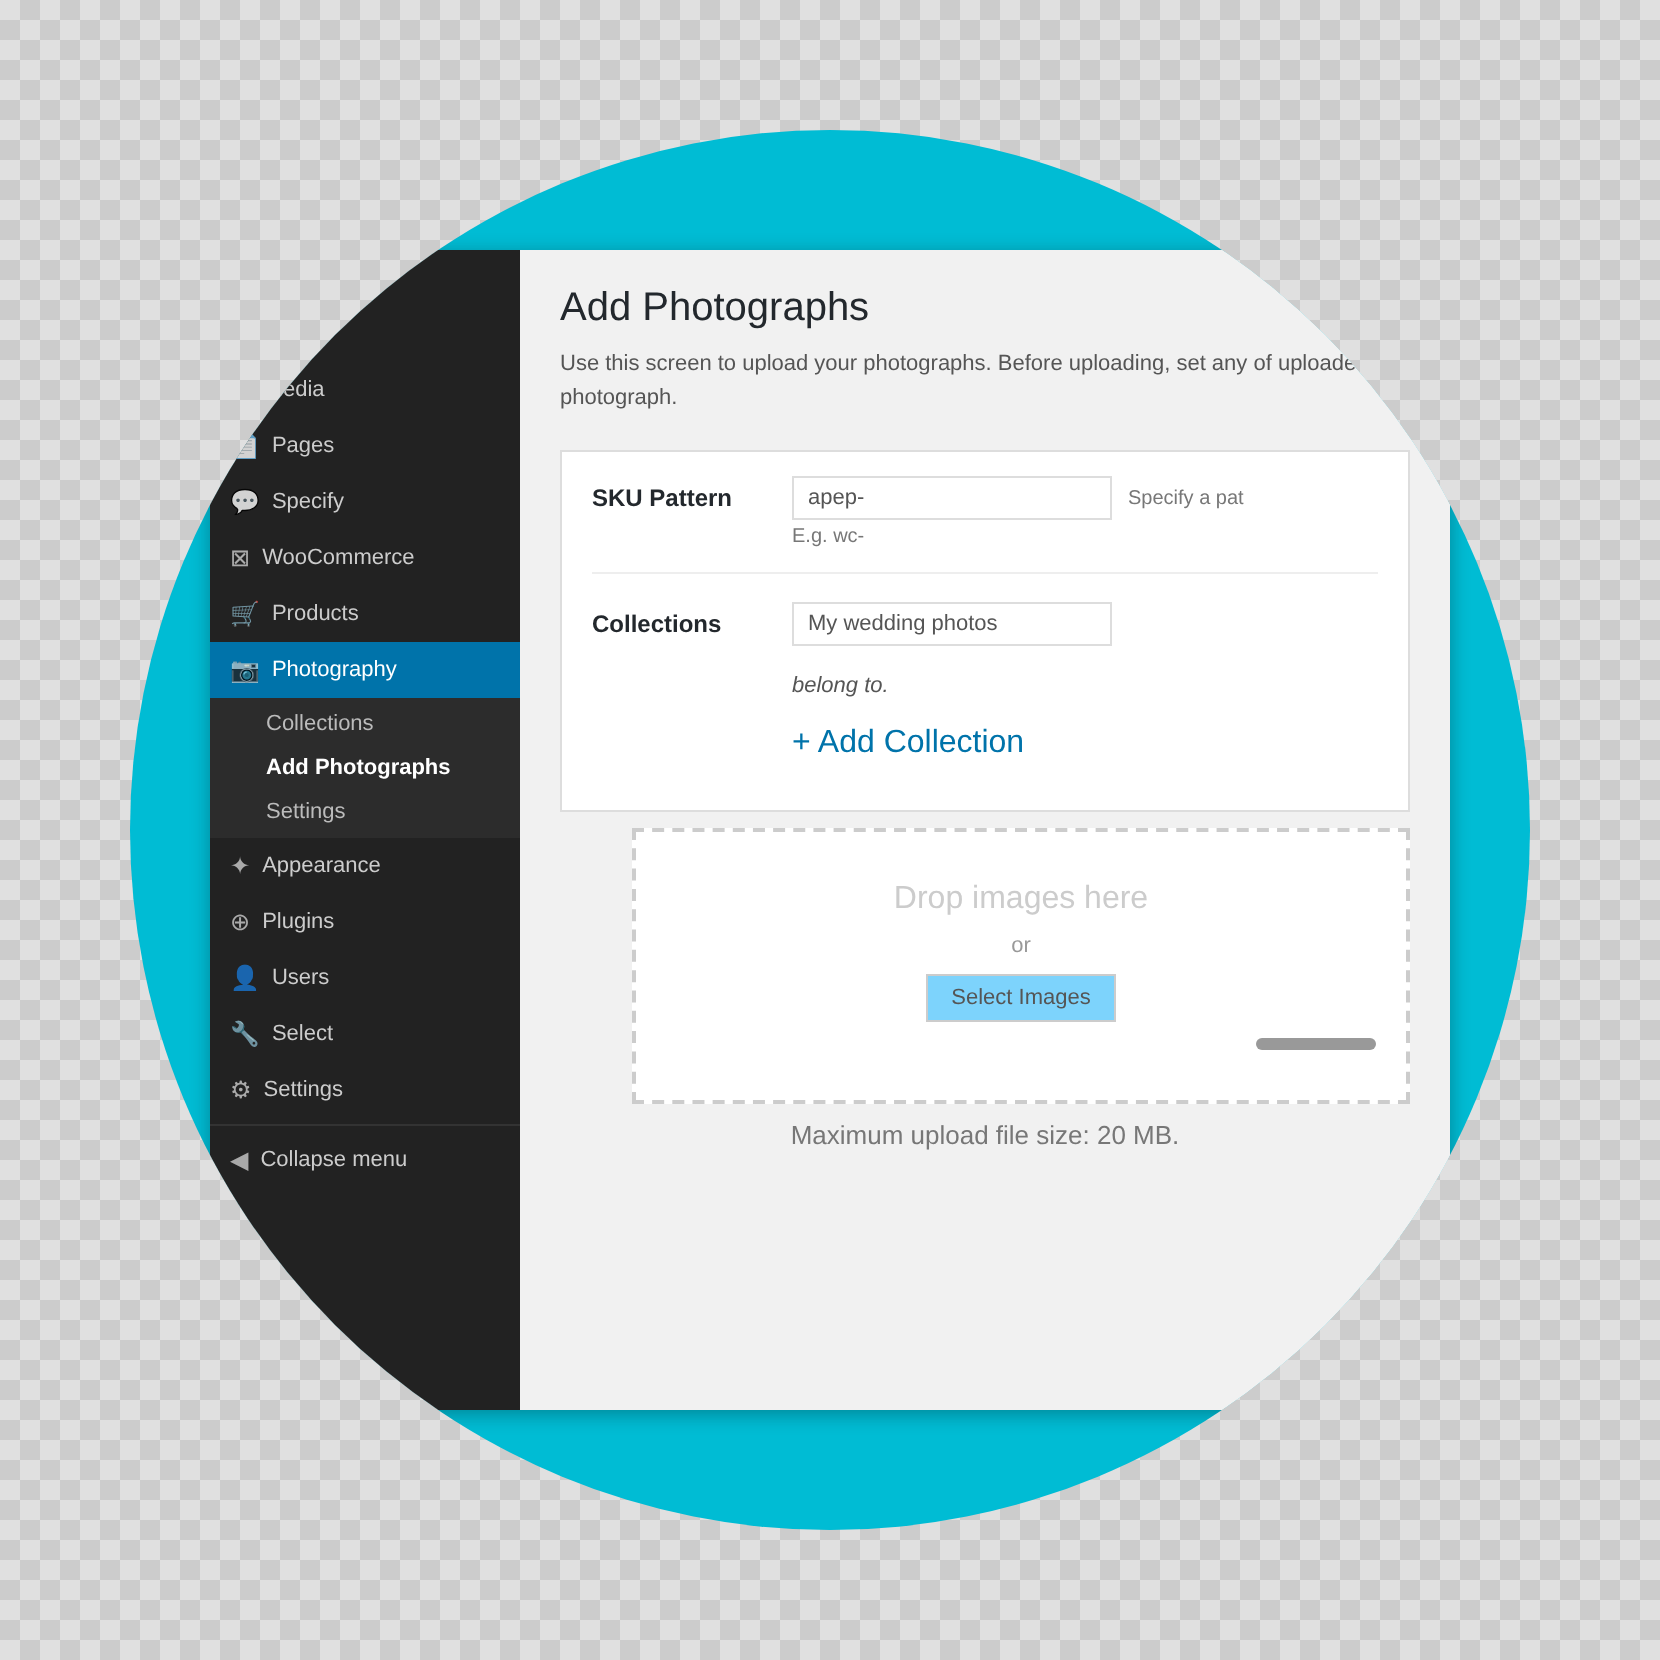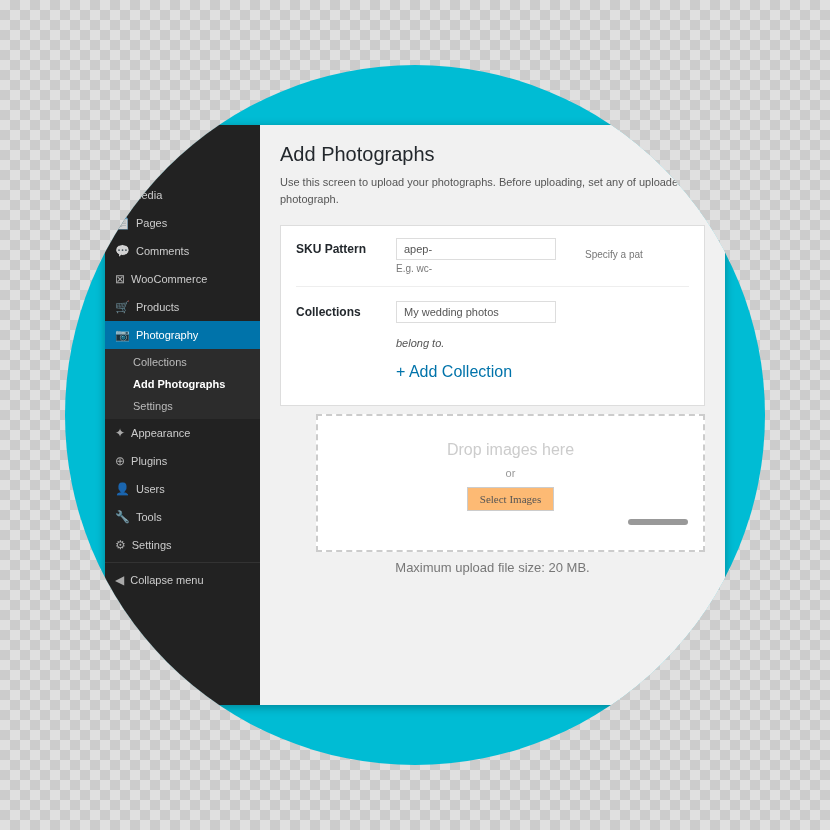--- a/index.html
+++ b/index.html
@@ -209,27 +209,26 @@
       margin-bottom: 8px;
     }
 
     .drop-or {
       font-size: 11px;
       color: #999;
       margin-bottom: 8px;
     }
 
     .select-images-btn {
-      background: #fdba74;
+      background: #7dd3fc;
       border: 1px solid #ccc;
       padding: 5px 12px;
       font-size: 11px;
       color: #555;
       cursor: pointer;
-      font-family: Liberation Serif, serif;
     }
 
     .progress-bar-container {
       margin-top: 8px;
       display: flex;
       justify-content: flex-end;
     }
 
     .progress-bar {
       width: 60px;
@@ -240,22 +239,21 @@
 
     .upload-max-size {
       font-size: 13px;
       color: #777;
       margin-top: 8px;
       text-align: center;
     }
 
     .inline-row {
       display: flex;
-      align-items: flex-end;
-      gap: 21px;
+      align-items: center;
     }
   </style>
 </head>
 <body>
 
 <div class="circle-container">
   <div class="browser-window">
 
     <div class="sidebar">
 
@@ -274,21 +272,21 @@
         <span>Media</span>
       </div>
 
       <div class="sidebar-item">
         <span class="icon">📄</span>
         <span>Pages</span>
       </div>
 
       <div class="sidebar-item">
         <span class="icon">💬</span>
-        <span>Comments</span>
+        <span>Specify</span>
       </div>
 
       <div class="sidebar-item">
         <span class="icon">⊠</span>
         <span>WooCommerce</span>
       </div>
 
       <div class="sidebar-item">
         <span class="icon">🛒</span>
         <span>Products</span>
@@ -321,21 +319,21 @@
         <span>Plugins</span>
       </div>
 
       <div class="sidebar-item">
         <span class="icon">👤</span>
         <span>Users</span>
       </div>
 
       <div class="sidebar-item">
         <span class="icon">🔧</span>
-        <span>Tools</span>
+        <span>Select</span>
       </div>
 
       <div class="sidebar-item">
         <span class="icon">⚙</span>
         <span>Settings</span>
       </div>
 
       <div class="sidebar-divider"></div>
 
       <div class="sidebar-item">

